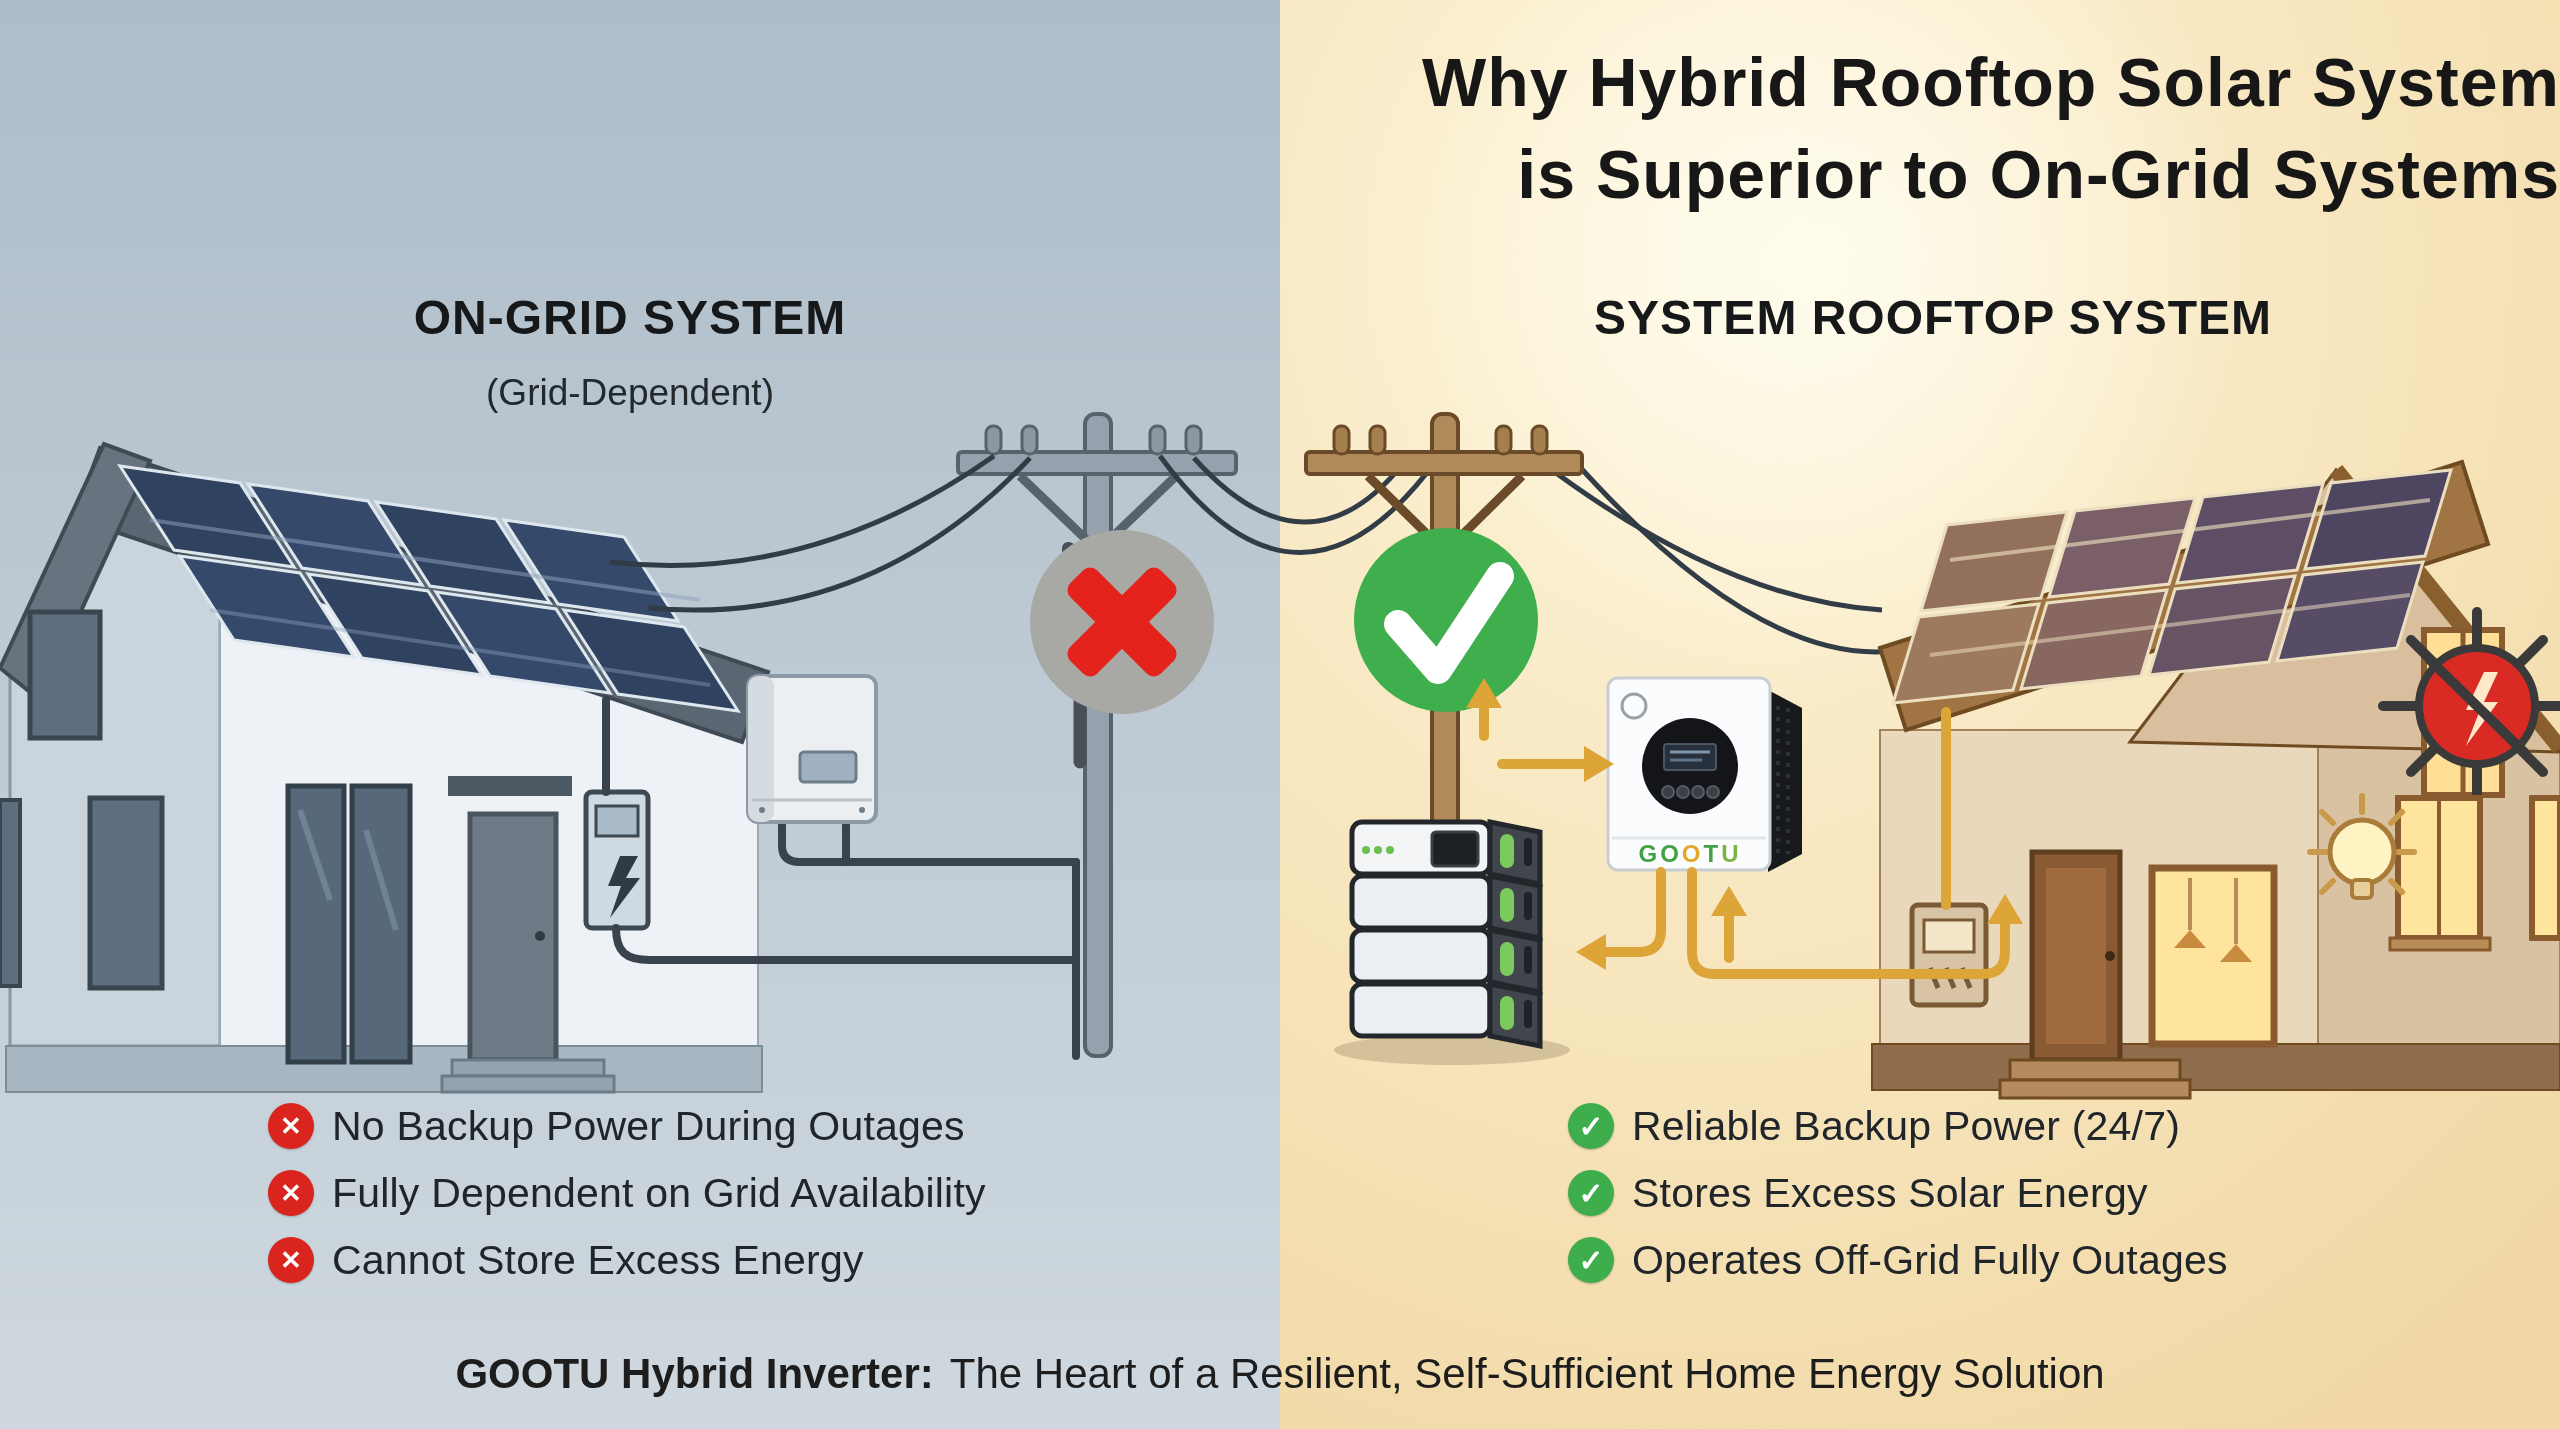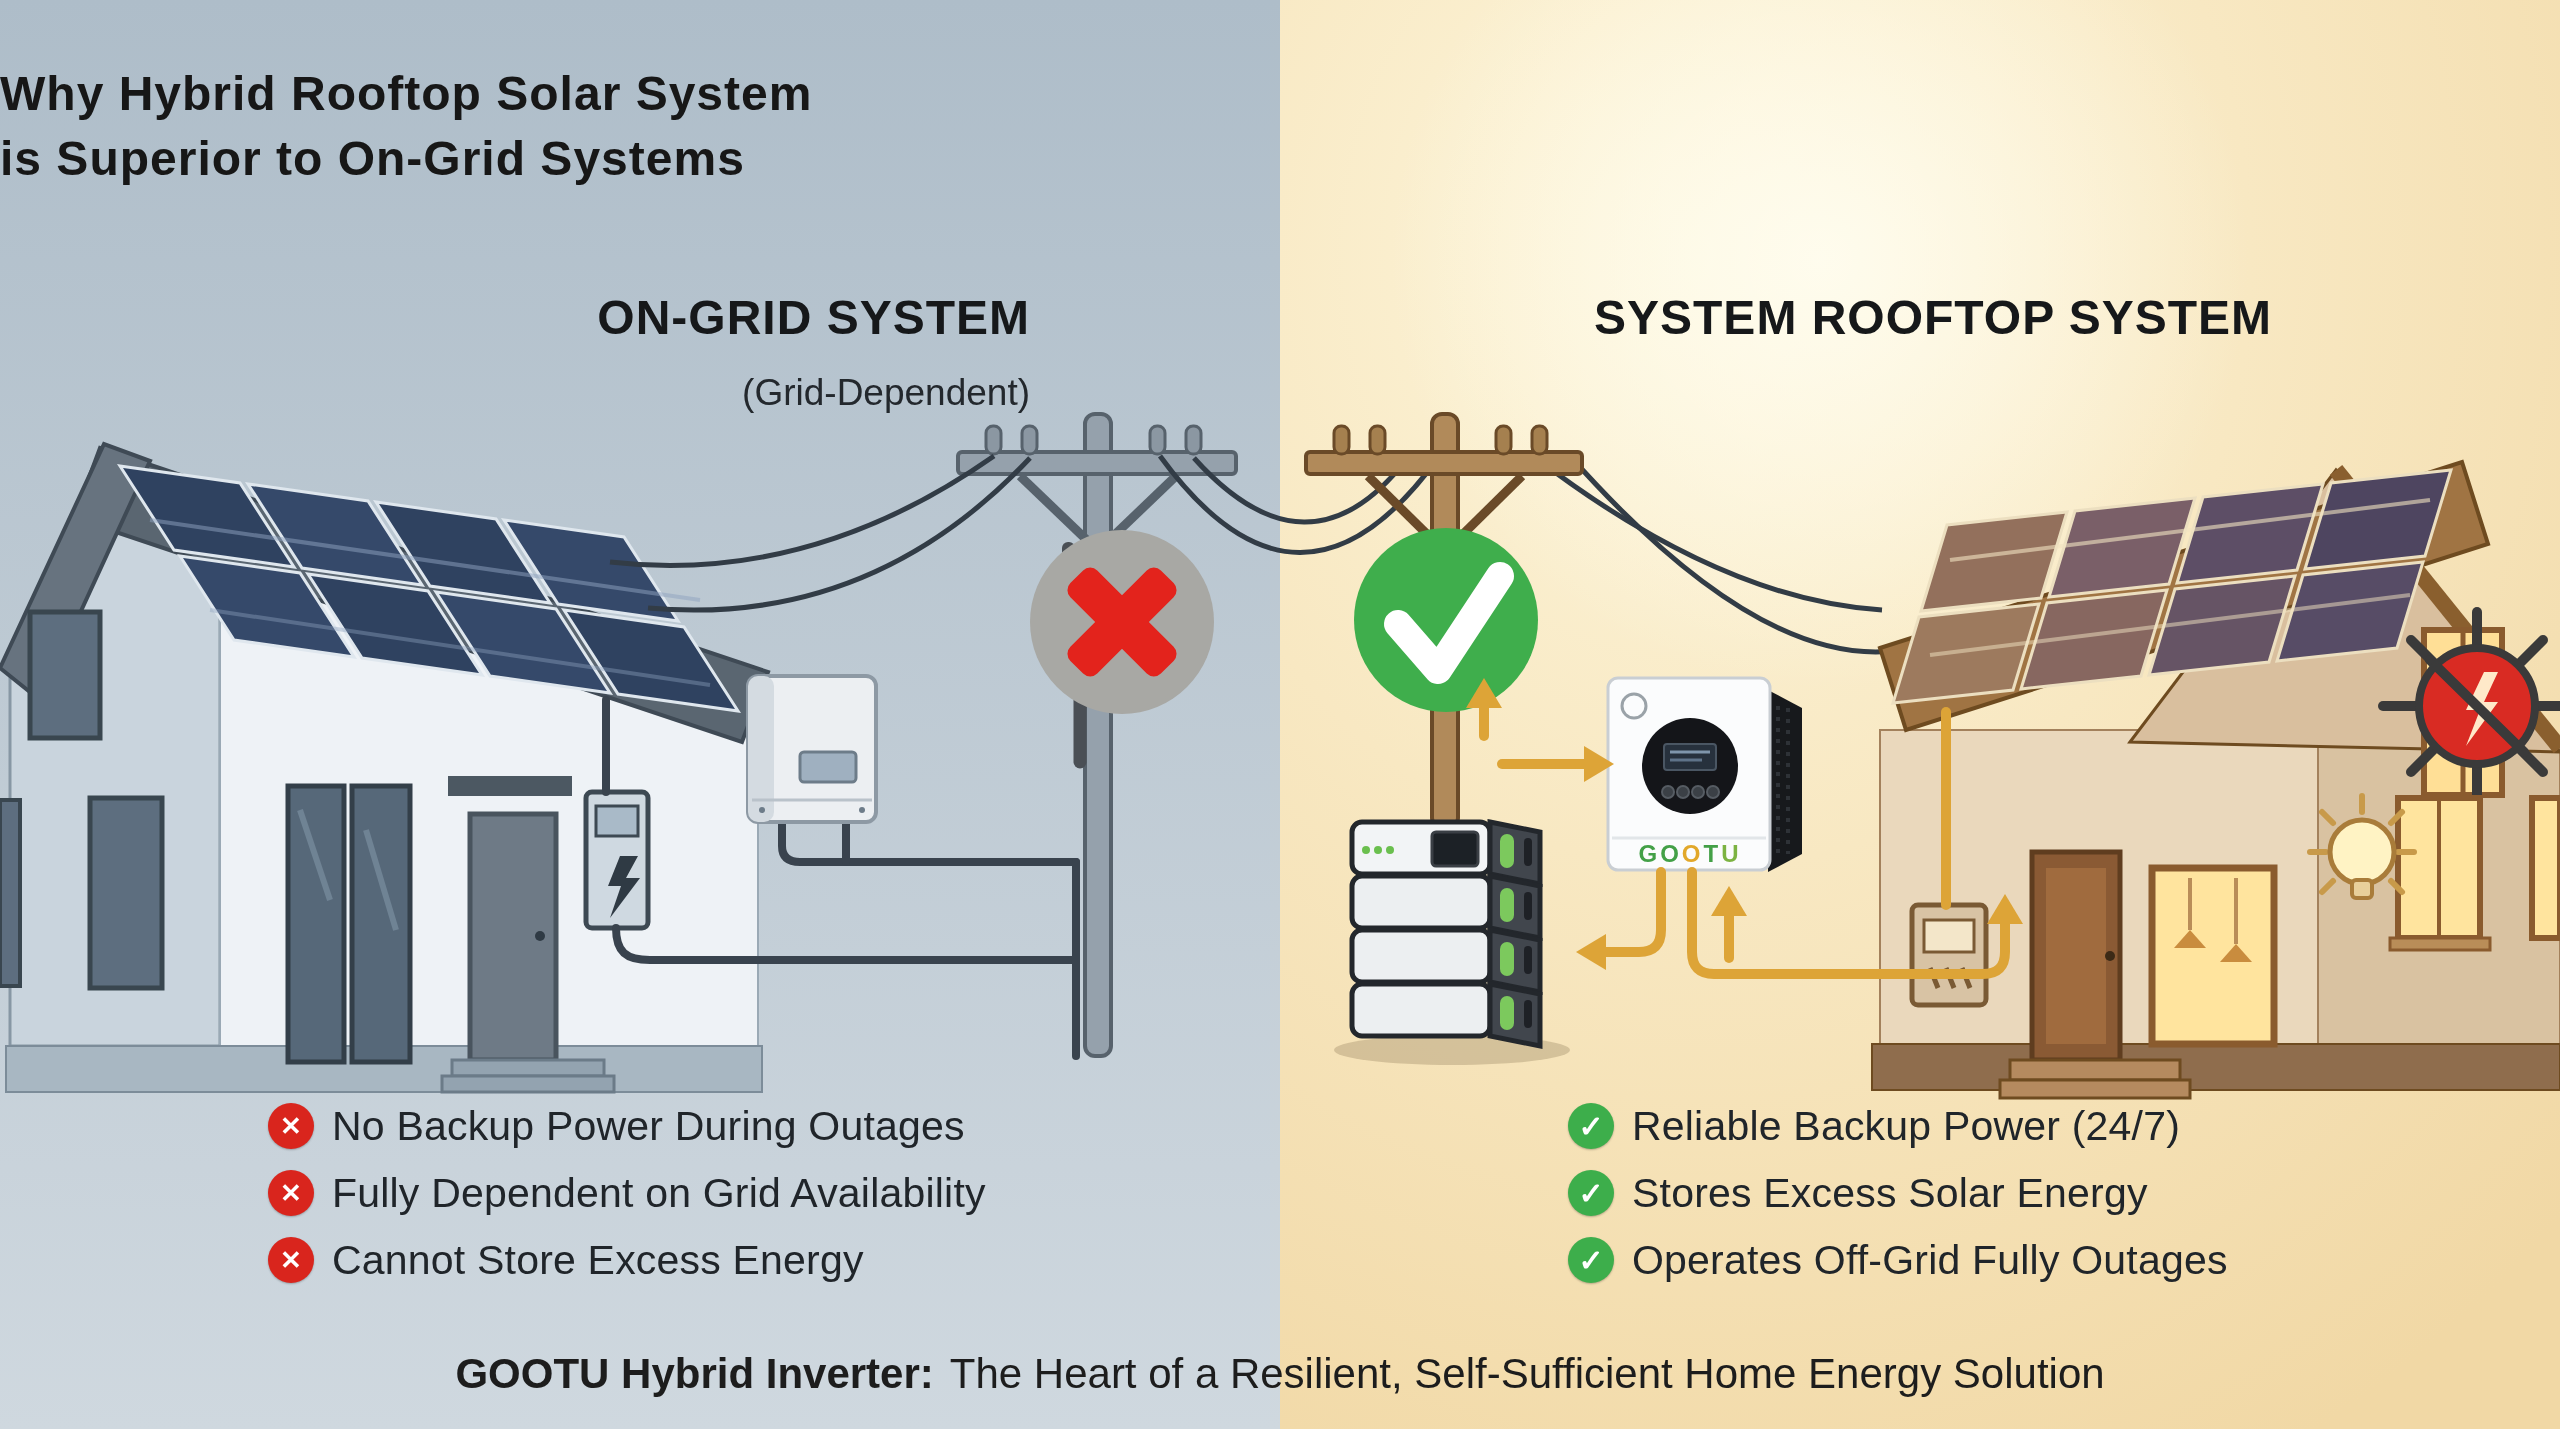--- a/index.html
+++ b/index.html
@@ -3,27 +3,27 @@
 <meta charset="utf-8">
 <style>
   html,body{margin:0;padding:0;background:#888;}
   #canvas{
     position:relative;width:2560px;height:1429px;overflow:hidden;
     font-family:"Liberation Sans",sans-serif;
   }
   #scene{position:absolute;left:0;top:0;}
   .txt{position:absolute;z-index:5;}
   .title{
-    left:0;right:0;top:61px;text-align:left;
-    font-size:48px;font-weight:700;color:#171717;line-height:1.36;letter-spacing:1px;
+    left:0;right:0;top:36px;text-align:right;
+    font-size:68px;font-weight:700;color:#171717;line-height:1.36;letter-spacing:1px;
   }
   .col-head{position:absolute;top:290px;width:800px;text-align:center;z-index:5;}
   .col-head .h{font-size:48px;font-weight:700;color:#16181a;letter-spacing:1px;}
   .col-head .s{font-size:37px;font-weight:400;color:#23282d;margin-top:27px;}
-  .col-head.left{left:230px;text-align:right;}
+  .col-head.left{left:230px;}
   .col-head.right{left:1533px;}
   .bullets{position:absolute;top:1102px;z-index:5;list-style:none;margin:0;padding:0;}
   .bullets.left{left:268px;}
   .bullets.right{left:1568px;}
   .bullets li{display:flex;align-items:center;gap:18px;margin-bottom:19px;height:48px;}
   .bullet-ico{
     width:46px;height:46px;border-radius:50%;flex:0 0 46px;
     display:flex;align-items:center;justify-content:center;
     color:#fff;font-weight:700;box-shadow:0 1px 2px rgba(0,0,0,.25);
   }

